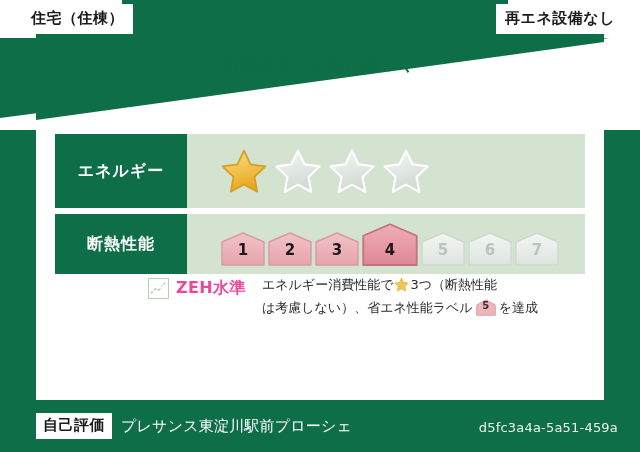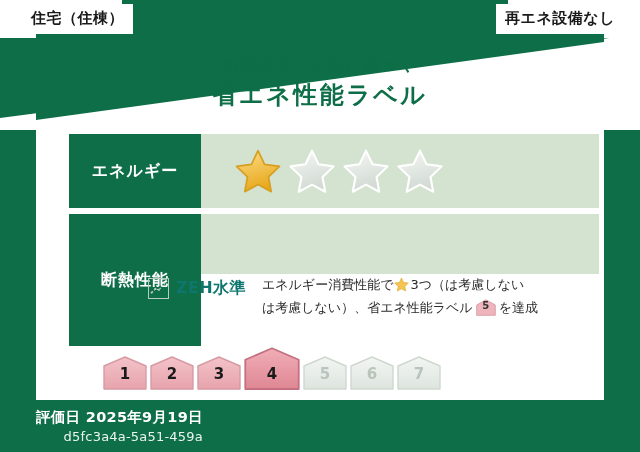--- a/index.html
+++ b/index.html
@@ -100,33 +100,33 @@
     font-size: 24px;
     font-weight: bold;
     letter-spacing: 2.5px;
     line-height: 1.35;
     margin-top: 5px;
   }
 
   
   .rows {
     position: absolute;
-    left: 33px;
+    left: 19px;
     top: 100px;
     width: 530px;
   }
 
   .row {
     display: flex;
     align-items: stretch;
     background: #d3e3d0;
     margin-bottom: 6px;
   }
   .row-energy  { height: 74px; }
-  .row-thermal { height: 60px; flex-direction: column; }
+  .row-thermal { height: 60px; }
 
   .row-label {
     width: 132px;
     flex: 0 0 132px;
     background: #0d6e48;
     color: #ffffff;
     display: flex;
     flex-direction: column;
     align-items: center;
     justify-content: center;
@@ -189,21 +189,21 @@
     gap: 7px;
     padding-left: 93px;
     padding-top: 6px;
   }
   .zeh-icon {
     width: 21px; height: 21px;
     border: 1.6px solid #b9cdbc;
     display: block;
   }
   .zeh-text {
-    color: #0f766e;
+    color: #ec4899;
     font-size: 16px;
     font-weight: bold;
     letter-spacing: 0.4px;
     white-space: nowrap;
   }
   .desc {
     flex: 1;
     color: #2a2a2a;
     font-size: 13px;
     line-height: 1.75;
@@ -298,21 +298,20 @@
   <div class="tag tag-left">住宅（住棟）</div>
 
   <div class="card">
 
     <svg class="card-banner" viewBox="0 0 568 120" preserveAspectRatio="none">
       <polygon points="0,0 568,0 568,8 0,86" fill="#0d6e48"></polygon>
     </svg>
 
     <div class="title-block">
       <div class="title-sub">建築物省エネ法に基づく</div>
-      <div class="title-main">省エネ性能ラベル</div>
     </div>
 
     <div class="rows">
 
       <div class="row row-energy">
         <div class="row-label">
           <span>エネルギー</span>
         </div>
         <div class="row-body">
           <div class="stars" id="stars-container">
@@ -458,26 +457,29 @@
           <circle cx="3" cy="15" r="1.2" fill="#b9cdbc"></circle>
           <circle cx="7" cy="11" r="1.2" fill="#b9cdbc"></circle>
           <circle cx="11" cy="12" r="1.2" fill="#b9cdbc"></circle>
           <circle cx="17" cy="5" r="1.2" fill="#b9cdbc"></circle>
         </svg>
         <span class="zeh-text">ZEH水準</span>
       </div>
       <div class="desc">
         <span>エネルギー消費性能で</span><svg class="inline-star" width="15" height="15" viewBox="0 0 24 24">
             <polygon points="12,1.6 15.3,8.6 22.9,9.6 17.3,14.9 18.7,22.4 12,18.8 5.3,22.4 6.7,14.9 1.1,9.6 8.7,8.6" fill="#f5c451" stroke="#d79f22" stroke-width="0.9" stroke-linejoin="round"></polygon>
-          </svg><span>3つ（は考慮しない</span><br><span>は考慮しない）、省エネ性能ラベル</span><span class="inline-badge"><svg viewBox="0 0 20 17" preserveAspectRatio="none">
+          </svg><span>3つ（断熱性能</span><br><span>は考慮しない）、省エネ性能ラベル</span><span class="inline-badge"><svg viewBox="0 0 20 17" preserveAspectRatio="none">
               <polygon points="10,0.8 19.3,6 19.3,16.3 0.7,16.3 0.7,6" fill="#eeb5bd" stroke="#d4949e" stroke-width="0.8" stroke-linejoin="round"></polygon>
             </svg><span class="n">5</span></span><span>を達成</span>
       </div>
     </div>
   </div>
 
   <div class="footer">
+    <div class="footer-left">
+      <span class="self-eval">自己評価</span>
+      <span class="bldg-name">プレサンス東淀川駅前プローシェ</span>
+    </div>
     <div class="footer-right">
-      <div class="eval-date">評価日 2025年9月19日</div>
       <div class="eval-id">d5fc3a4a-5a51-459a</div>
     </div>
   </div>
 </div>
 
 </body></html>

